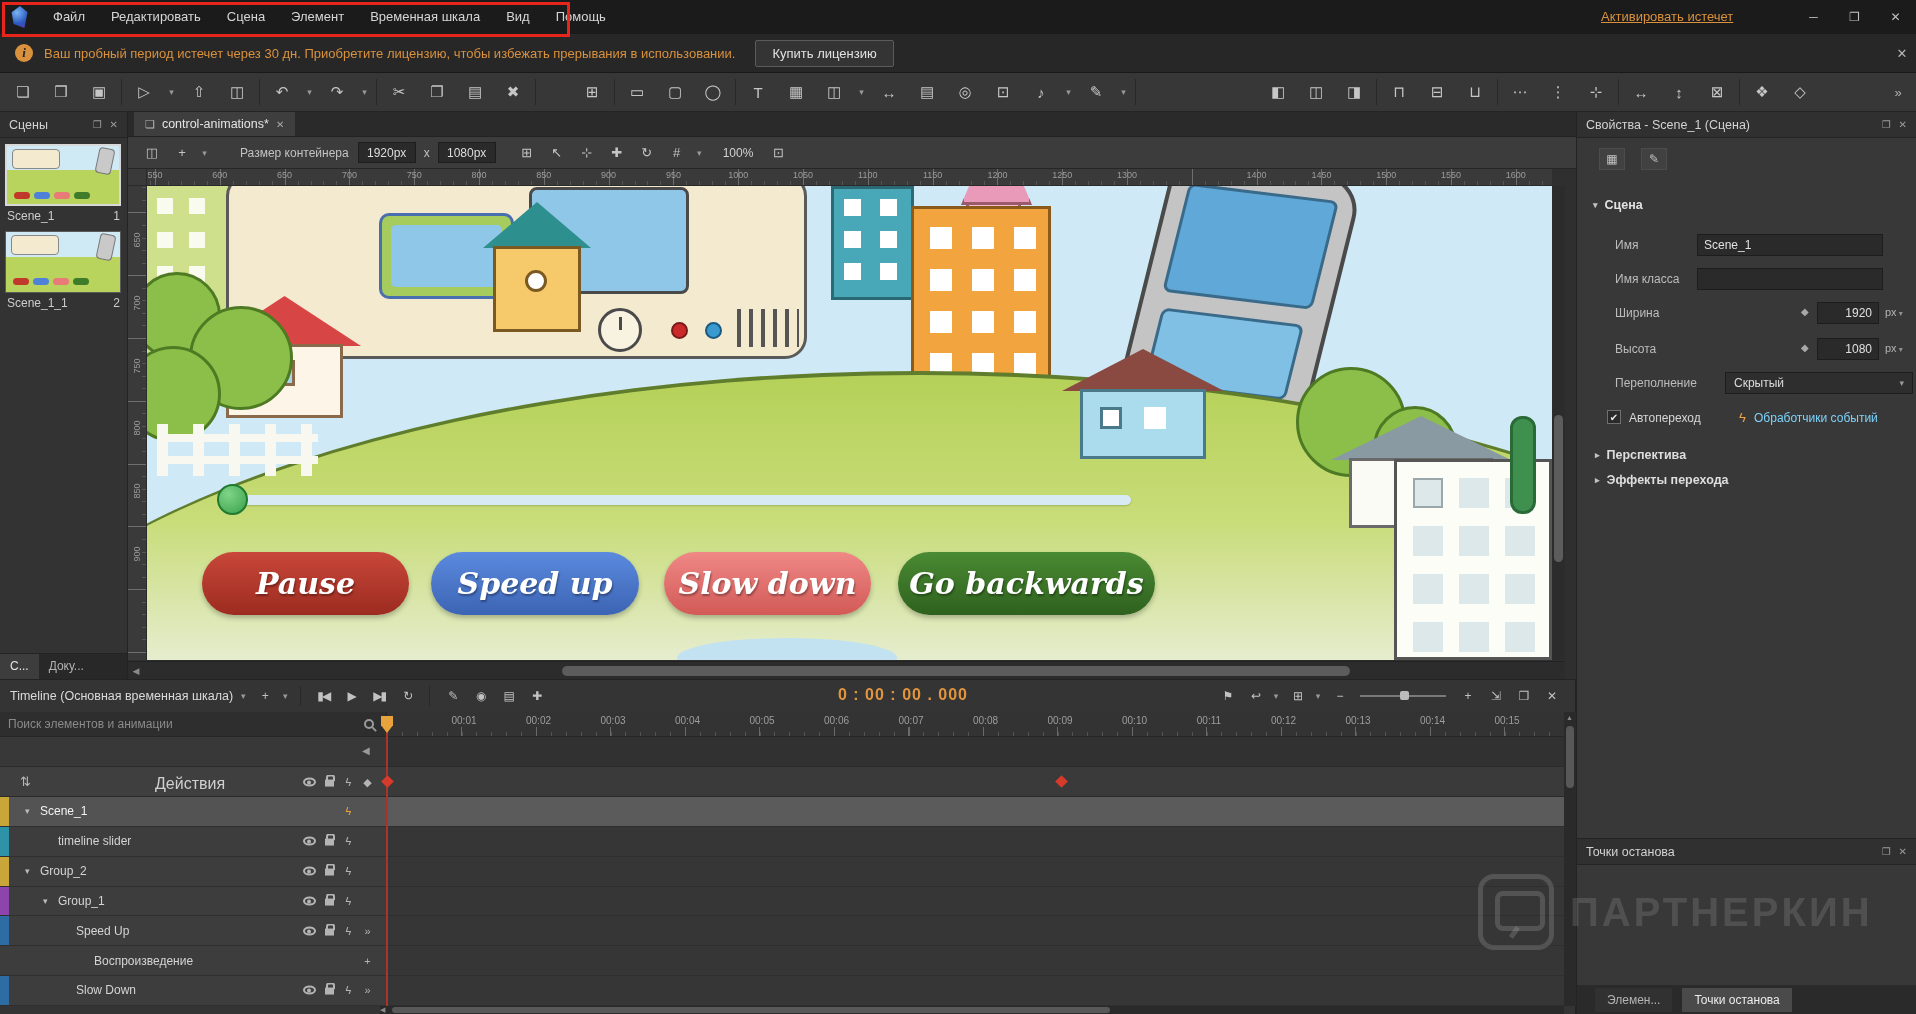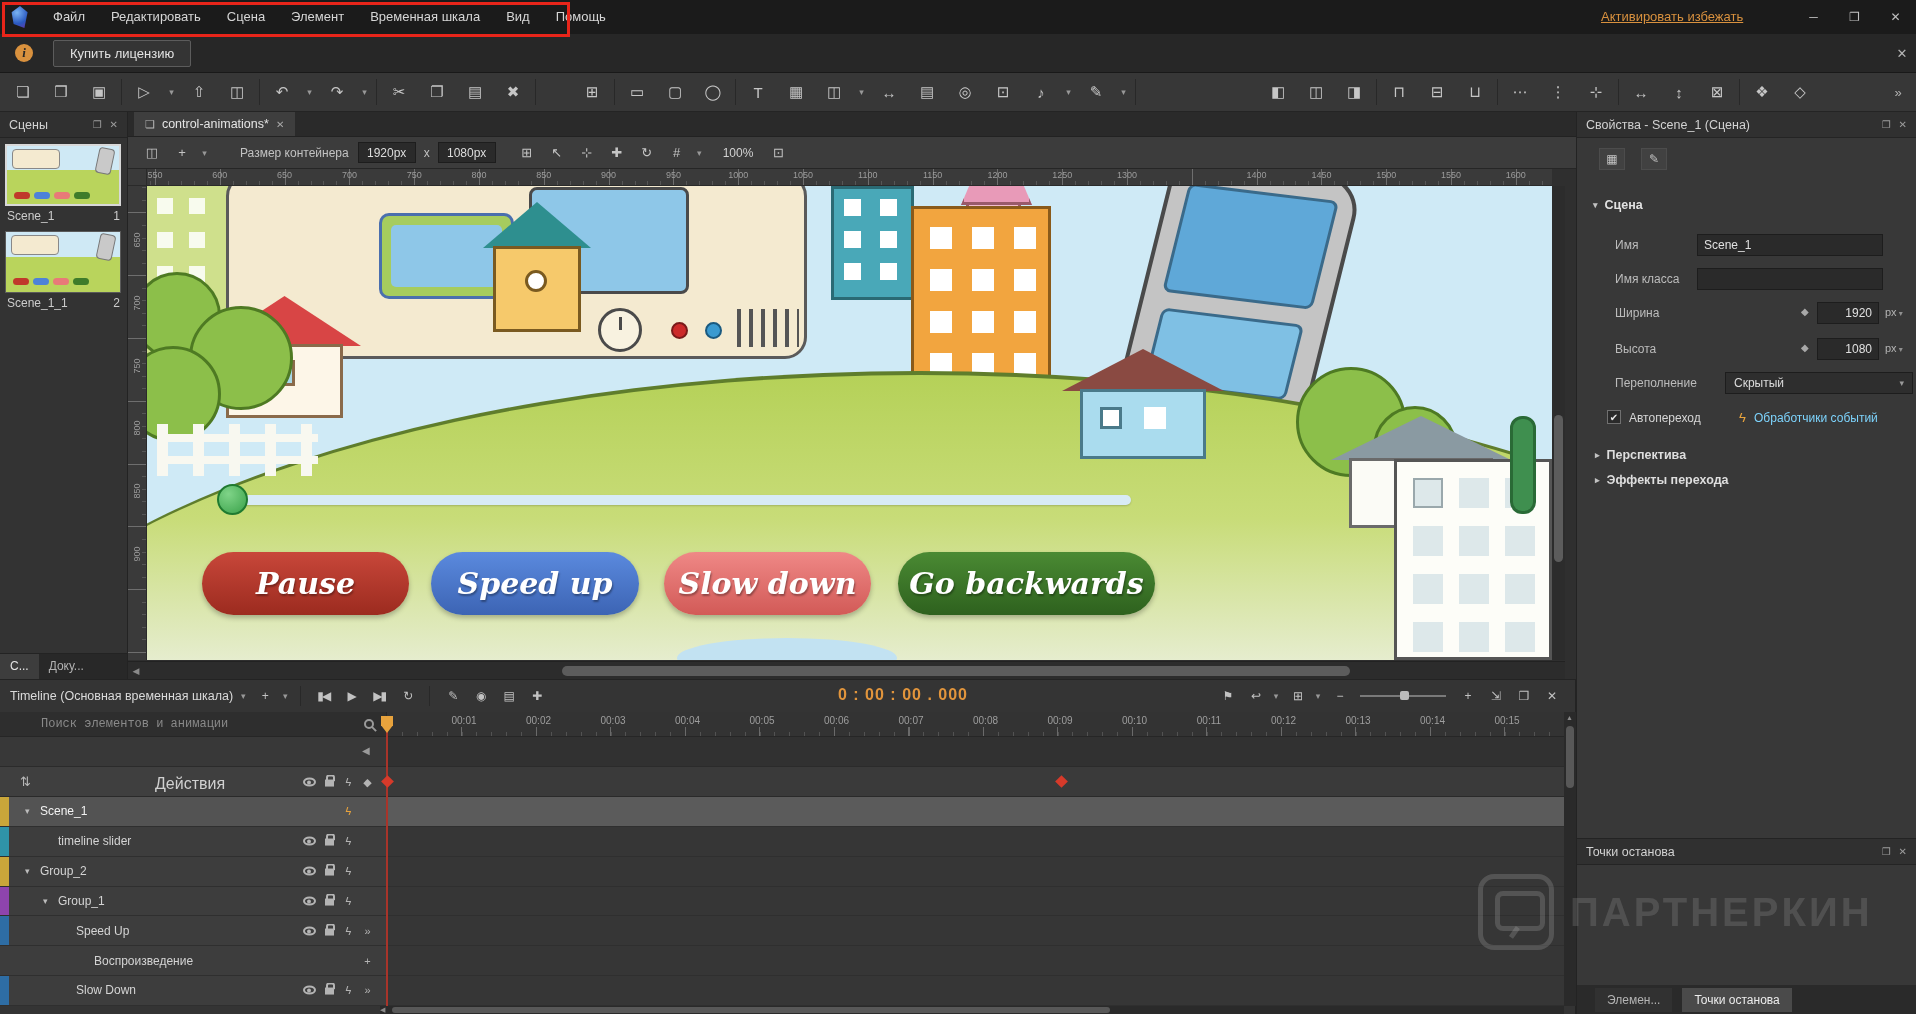--- a/index.html
+++ b/index.html
@@ -169,21 +169,21 @@
   .tl-title{font-size:12.5px;color:#dadada;margin-right:2px;}
   .hrow{display:inline-flex;align-items:center;gap:2px;}
   .tl-ic{width:26px;height:24px;display:flex;align-items:center;justify-content:center;color:#c2c2c2;font-size:12px;letter-spacing:-2px;}
   .tl-ic.dd{width:12px;font-size:9px;color:#989898;letter-spacing:0;}
   .tl-time{position:absolute;left:838px;top:686px;font-size:16px;color:#e2953c;letter-spacing:1px;font-weight:bold;}
   .tl-right{position:absolute;left:1180px;top:679px;width:390px;height:33px;display:flex;align-items:center;justify-content:flex-end;gap:2px;padding-right:6px;}
   .tl-zoom{width:86px;height:2px;background:#7a7a7a;position:relative;margin:0 6px;display:inline-block;}
   .tl-zoom-thumb{position:absolute;left:40px;top:-4px;width:9px;height:9px;background:#bbb;border-radius:2px;}
 
   .tl-search{position:absolute;left:0;top:712px;width:387px;height:25px;background:#2e2e2e;border-bottom:1px solid #262626;border-right:1px solid #262626;display:flex;align-items:center;}
-  .tl-search input{flex:1;background:transparent;border:none;outline:none;color:#22c55e;font-size:12px;padding-left:8px;font-family:Liberation Mono, monospace;margin-left:33px;}
+  .tl-search input{flex:1;background:transparent;border:none;outline:none;color:#22c55e;font-size:12px;padding-left:8px;font-family:Liberation Sans, sans-serif;}
   .tl-search input::placeholder{color:#8a8a8a;}
   .mag{width:10px;height:10px;border:2px solid #9a9a9a;border-radius:50%;position:relative;margin-right:12px;flex:none;}
   .mag::after{content:"";position:absolute;width:6px;height:2px;background:#9a9a9a;transform:rotate(45deg);right:-5px;bottom:-3px;}
 
   .tl-ruler{position:absolute;left:387px;top:712px;width:1177px;height:25px;background:#333;border-bottom:1px solid #262626;overflow:hidden;
     background-image:repeating-linear-gradient(90deg,#6a6a6a 0 1px,transparent 1px 74.5px),repeating-linear-gradient(90deg,#525252 0 1px,transparent 1px 14.9px);
     background-size:auto 10px,auto 5px;background-repeat:repeat-x;background-position:0 15px,0 20px;}
   .tlr-label{position:absolute;top:3px;transform:translateX(-40%);font-size:10px;color:#9e9e9e;}
 
   .tl-gap{position:absolute;left:0;top:737px;width:387px;height:30px;background:#383838;border-bottom:1px solid #2b2b2b;border-right:1px solid #262626;}
@@ -266,30 +266,31 @@
     <div class="logo"></div>
     <div id="menu-items">
         <div class="menu-item">Файл</div>
         <div class="menu-item">Редактировать</div>
         <div class="menu-item">Сцена</div>
         <div class="menu-item">Элемент</div>
         <div class="menu-item">Временная шкала</div>
         <div class="menu-item">Вид</div>
         <div class="menu-item">Помощь</div>
       </div>
-    <a class="license-link">Активировать избежать</a>
+    <a class="license-link">Активировать истечет</a>
     <div id="win-controls">
         <div class="win-btn">─</div>
         <div class="win-btn">❐</div>
         <div class="win-btn">✕</div>
       </div>
   </div>
 
   <div class="trialbar">
     <div class="info-badge">i</div>
+    <div class="trial-msg">Ваш пробный период истечет через 30 дн. Приобретите лицензию, чтобы избежать прерывания в использовании.</div>
     <button class="buy-btn">Купить лицензию</button>
     <div class="trial-close">✕</div>
   </div>
 
   <div class="toolbar">
     <div id="toolbar-groups" style="display:flex;align-items:center;">
         <div class="tb-group">
           <div class="tb-icon">❏</div>
           <div class="tb-icon">❒</div>
           <div class="tb-icon">▣</div>

